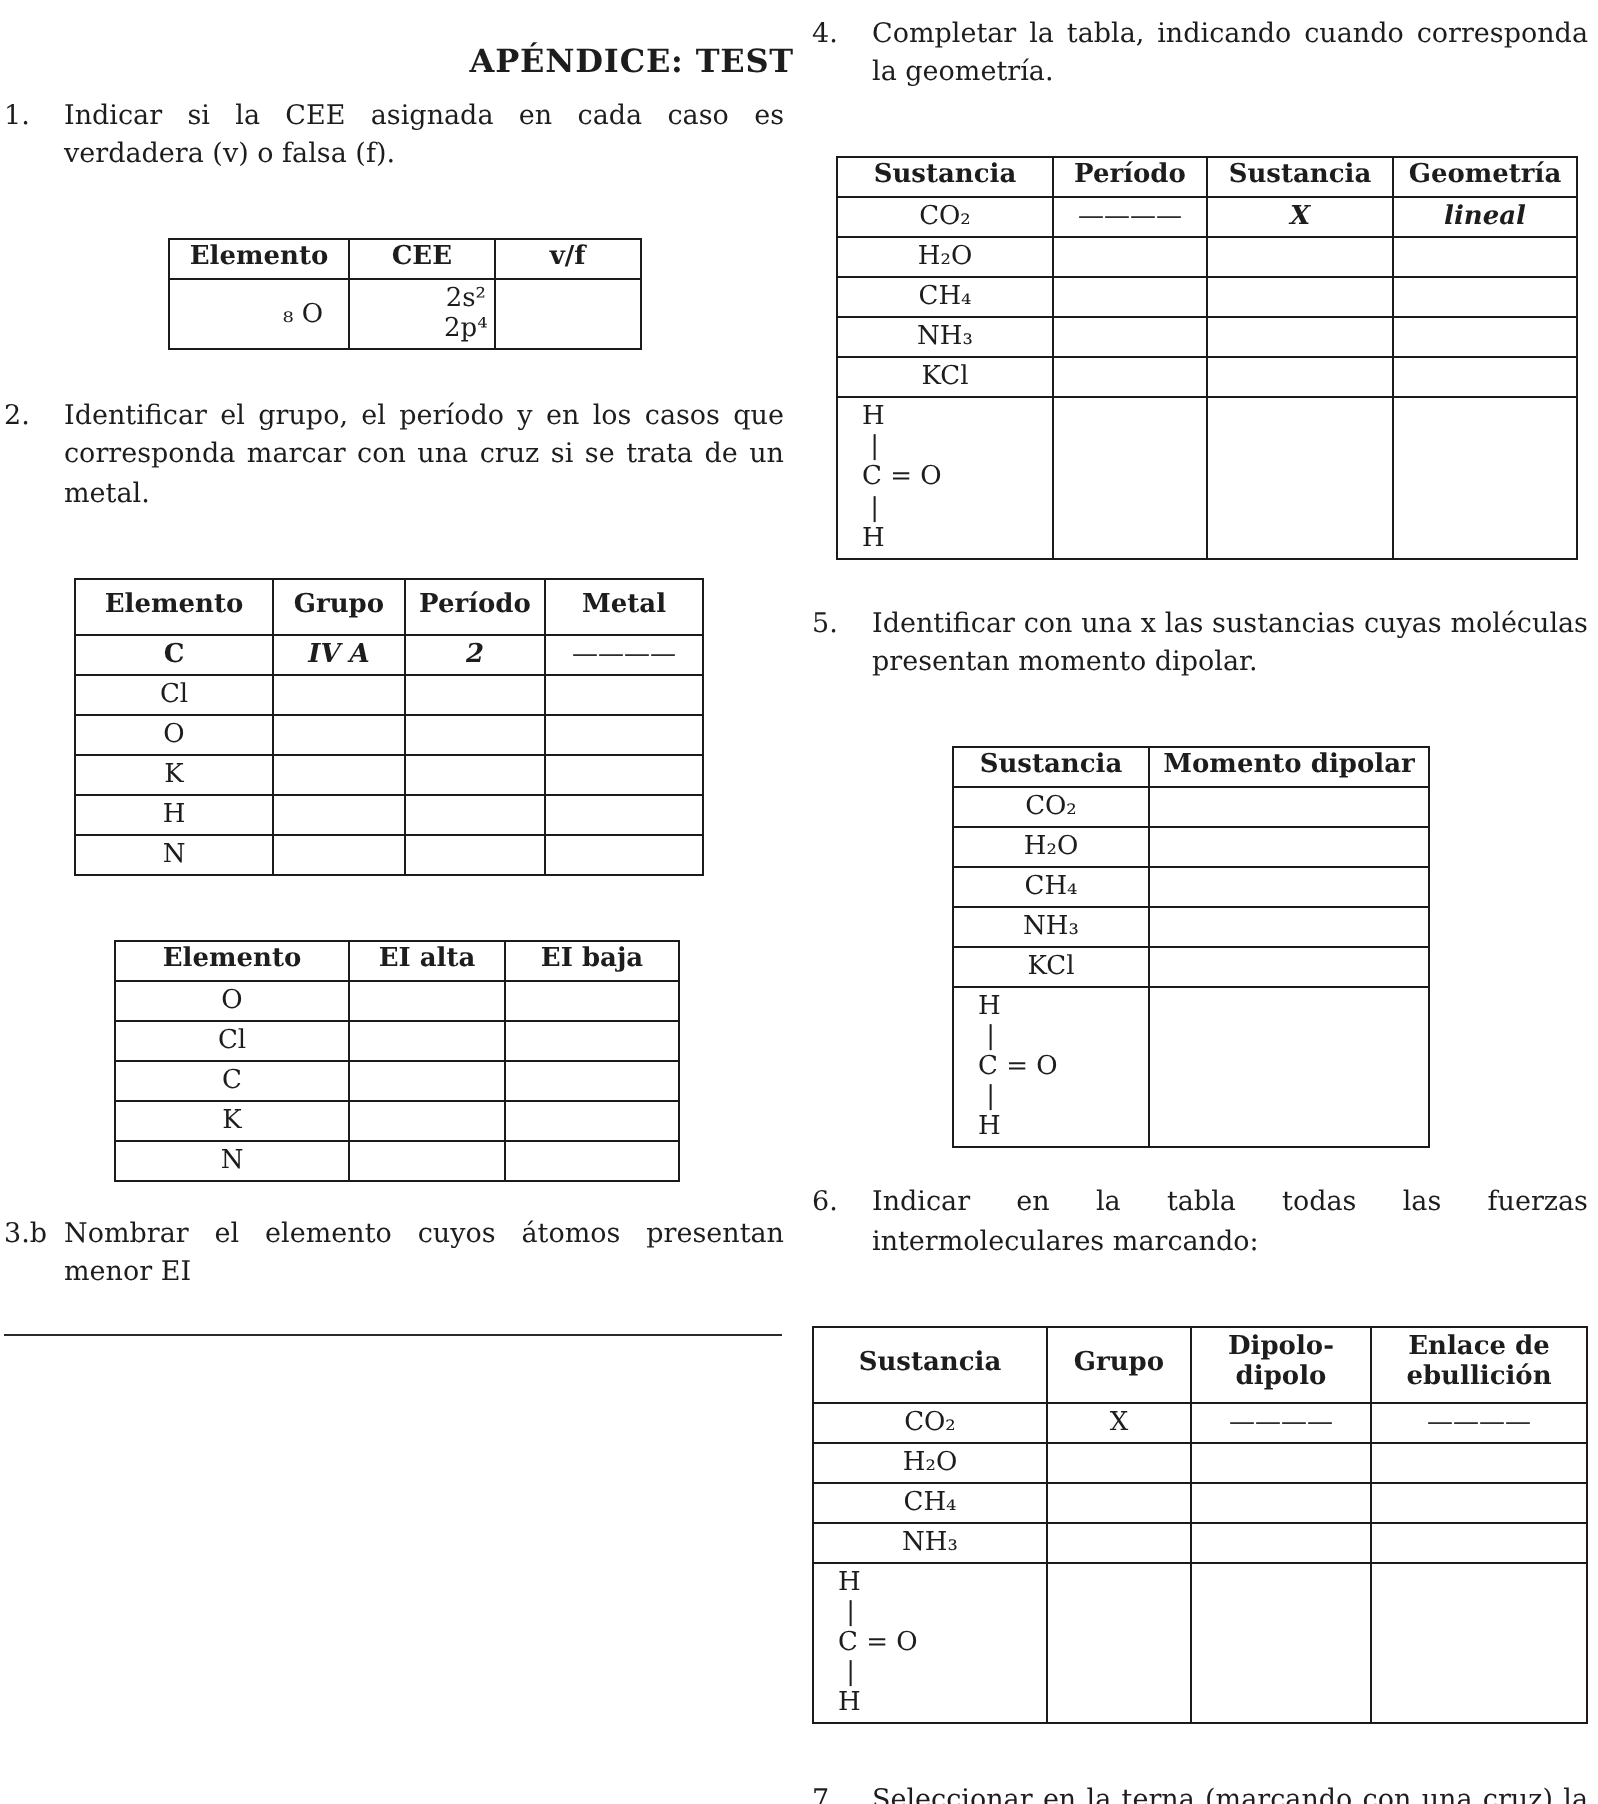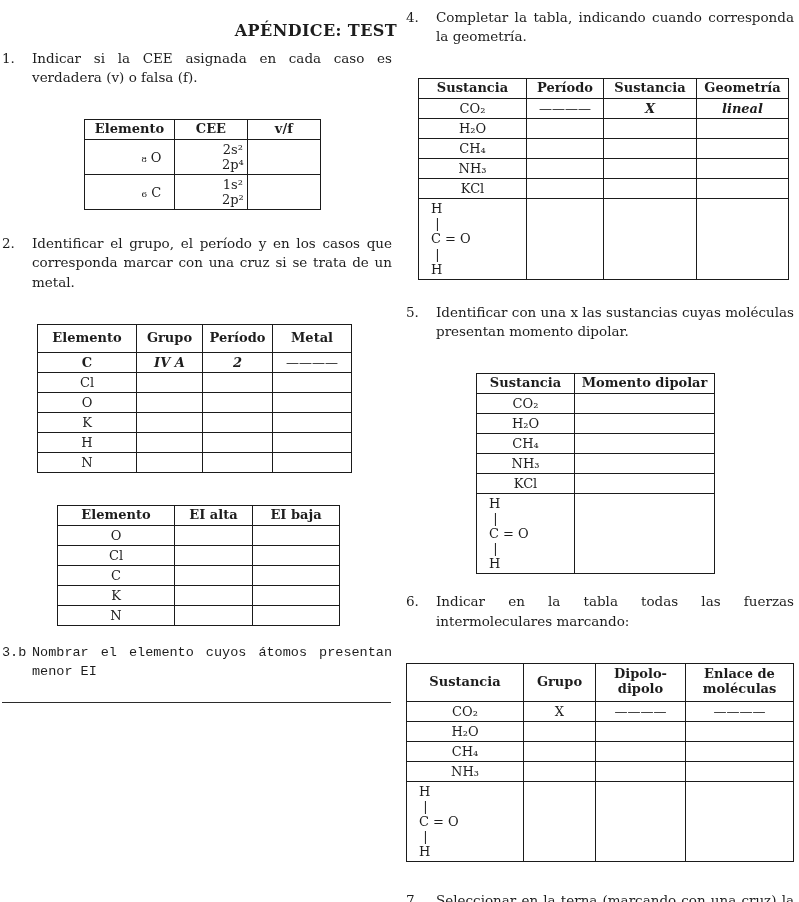--- a/index.html
+++ b/index.html
@@ -55,21 +55,21 @@
 
   .tbl-wrap1 { margin: 16px 0 0 84px; }
   .tbl-wrap2 { margin: 17px 0 0 37px; }
   .tbl-wrap3 { margin: 13px 0 0 57px; }
   .tbl-wrap4 { margin: 15px 0 0 14px; }
   .tbl-wrap5 { margin: 14px 0 0 72px; }
   .tbl-wrap6 { margin: 12px 0 0 2px;  }
 
   .mt-q2 { margin-top: 24px; }
   .mt-q3a { margin-top: 21px; }
-  .mt-q3b { margin-top: 17px; font-family: Liberation Mono, monospace; }
+  .mt-q3b { margin-top: 17px; }
   .mt-q4 { margin-top: 8px; }
   .mt-q5 { margin-top: 23px; }
   .mt-q6 { margin-top: 18px; }
   .mt-q7 { margin-top: 29px; }
   .mt-q1 { margin-top: 9px; }
 
   .answer-line {
     margin: 21px 0 0 2px;
     width: 389px;
     height: 0;
@@ -119,25 +119,20 @@
               <th>CEE</th>
               <th>v/f</th>
             </tr>
           </thead>
           <tbody>
             <tr>
               <td>₈ O</td>
               <td>2s² 2p⁴</td>
               <td></td>
             </tr>
-            <tr>
-              <td>₆ C</td>
-              <td>1s² 2p²</td>
-              <td></td>
-            </tr>
           </tbody>
         </table>
     </div>
 
     <div class="q mt-q2">
       <span class="qnum">2.</span>
       <span class="qtext">Identificar el grupo, el período y en los casos que corresponda marcar con una cruz si se trata de un metal.</span>
     </div>
 
     <div class="tbl-wrap2">
@@ -380,21 +375,21 @@
             <col style="width:117px">
             <col style="width:72px">
             <col style="width:90px">
             <col style="width:108px">
           </colgroup>
       <thead>
             <tr>
               <th>Sustancia</th>
               <th>Grupo</th>
               <th>Dipolo-dipolo</th>
-              <th>Enlace de moléculas</th>
+              <th>Enlace de ebullición</th>
             </tr>
           </thead>
           <tbody>
             <tr>
               <td>CO₂</td>
               <td>X</td>
               <td>————</td>
               <td>————</td>
             </tr>
             <tr>

